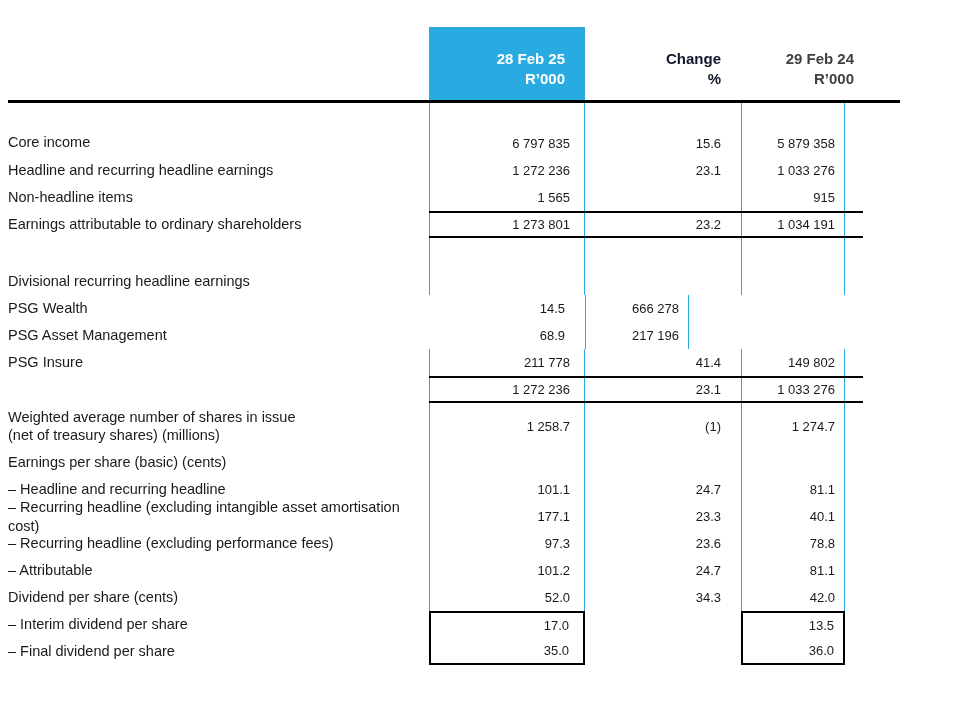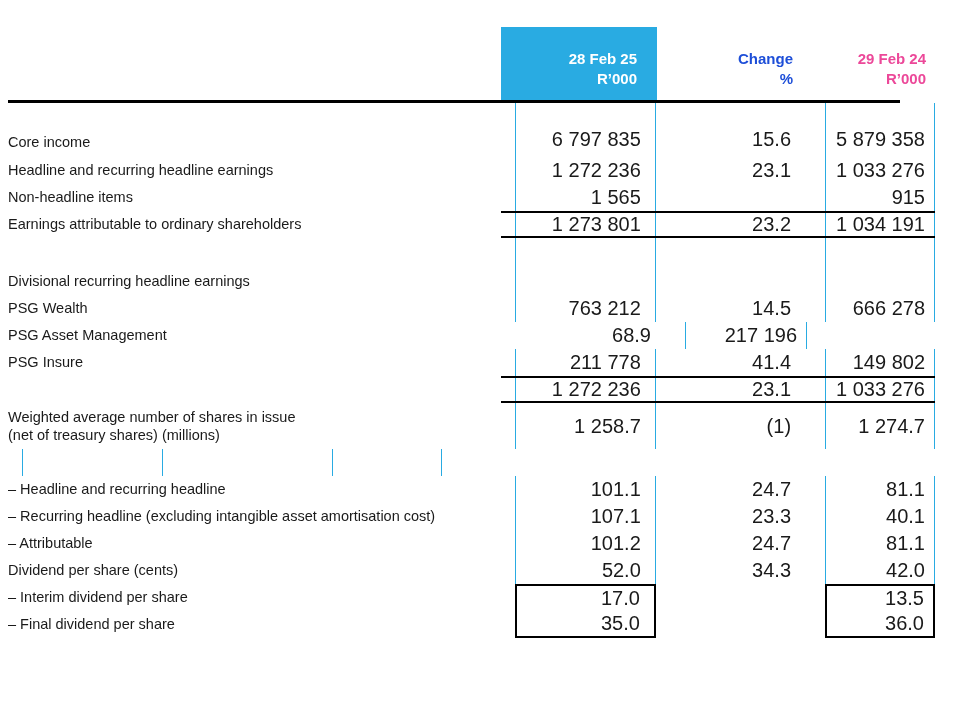--- a/index.html
+++ b/index.html
@@ -2,41 +2,41 @@
 <html><head>
 <meta charset="utf-8">
 <style>
   * { box-sizing: border-box; margin: 0; padding: 0; }
   body { margin: 0; background: #ffffff; }
   .page {
     width: 969px; height: 714px; background: #ffffff;
     font-family: "Liberation Sans", "DejaVu Sans", sans-serif;
     color: #1a1a1a; padding-top: 27px; overflow: hidden;
   }
-  .hrow, .row { display: flex; align-items: stretch; padding-left: 8px; padding-right: 34px; }
+  .hrow, .row { display: flex; align-items: stretch; padding-left: 8px; padding-right: 106px; }
   .lbl { flex: 1; display: flex; align-items: center; font-size: 14.5px; line-height: 1.25; white-space: pre-line; padding-right: 8px; }
   .vals { width: 434px; display: flex; align-items: stretch; }
-  .c1, .c2, .c3 { display: flex; align-items: center; justify-content: flex-end; font-size: 20px; margin-left: 14px; }
+  .c1, .c2, .c3 { display: flex; align-items: center; justify-content: flex-end; font-size: 13px; }
   .c1 { width: 156px; border-left: 1px solid #29ABE2; border-right: 1px solid #29ABE2; padding-right: 14px; }
   .c2 { width: 156px; padding-right: 20px; }
-  .c3 { width: 122px; border-left: 1px solid #29ABE2; border-right: 1px solid #29ABE2; padding-right: 9px; }
+  .c3 { width: 104px; border-left: 1px solid #29ABE2; border-right: 1px solid #29ABE2; padding-right: 9px; }
   .row { height: 27px; }
   .row.tall { height: 54px; }
   .row.tall .lbl, .row.tall .c1, .row.tall .c2, .row.tall .c3 { align-items: flex-end; padding-bottom: 6px; }
   .row.spacer { height: 30px; }
   .row.twoline { height: 46px; }
   .vals.box { border-top: 2px solid #000000; border-bottom: 2px solid #000000; }
   .row.divtop .c1, .row.divtop .c3 { border-top: 2px solid #000000; }
   .row.divbot .c1, .row.divbot .c3 { border-bottom: 2px solid #000000; }
   .row.divside .c1, .row.divside .c3 { border-left: 2px solid #000000; border-right: 2px solid #000000; }
   .hrow { height: 73px; }
   .hcell { display: flex; flex-direction: column; justify-content: center; padding-top: 10px; text-align: right; font-weight: 700; font-size: 15px; line-height: 20px; }
   .hc1 { width: 156px; background: #29ABE2; color: #ffffff; padding-right: 20px; }
-  .hc2 { width: 156px; padding-right: 20px; color: #1d4ed8; }
-  .hc3 { width: 122px; padding-right: 9px; color: #ec4899; }
+  .hc2 { width: 156px; padding-right: 20px; color: #0f172a; }
+  .hc3 { width: 122px; padding-right: 9px; color: #404040; }
   .rule { height: 3px; background: #000000; margin-left: 8px; width: 892px; }
 </style>
 </head>
 <body>
 
 <div class="page">
 
   <div class="hrow">
     <div class="lbl"></div>
     <div class="vals">
@@ -107,21 +107,20 @@
     <div class="vals">
       <div class="c1"></div>
       <div class="c2"></div>
       <div class="c3"></div>
     </div>
   </div>
 
   <div class="row">
     <div class="lbl">PSG Wealth</div>
     <div class="vals">
-      <div class="c1">763 212</div>
       <div class="c2">14.5</div>
       <div class="c3">666 278</div>
     </div>
   </div>
 
   <div class="row">
     <div class="lbl">PSG Asset Management</div>
     <div class="vals">
       <div class="c2">68.9</div>
       <div class="c3">217 196</div>
@@ -150,45 +149,54 @@
     <div class="lbl">Weighted average number of shares in issue
 (net of treasury shares) (millions)</div>
     <div class="vals">
       <div class="c1">1 258.7</div>
       <div class="c2">(1)</div>
       <div class="c3">1 274.7</div>
     </div>
   </div>
 
   <div class="row">
+    <div class="lbl">Earnings per share (basic) (cents)</div>
     <div class="vals">
       <div class="c1"></div>
       <div class="c2"></div>
       <div class="c3"></div>
     </div>
   </div>
 
   <div class="row">
     <div class="lbl">– Headline and recurring headline</div>
     <div class="vals">
       <div class="c1">101.1</div>
       <div class="c2">24.7</div>
       <div class="c3">81.1</div>
     </div>
   </div>
 
   <div class="row">
     <div class="lbl">– Recurring headline (excluding intangible asset amortisation cost)</div>
     <div class="vals">
-      <div class="c1">107.1</div>
+      <div class="c1">177.1</div>
       <div class="c2">23.3</div>
       <div class="c3">40.1</div>
     </div>
   </div>
 
+  <div class="row">
+    <div class="lbl">– Recurring headline (excluding performance fees)</div>
+    <div class="vals">
+      <div class="c1">97.3</div>
+      <div class="c2">23.6</div>
+      <div class="c3">78.8</div>
+    </div>
+  </div>
 
   <div class="row">
     <div class="lbl">– Attributable</div>
     <div class="vals">
       <div class="c1">101.2</div>
       <div class="c2">24.7</div>
       <div class="c3">81.1</div>
     </div>
   </div>
 

